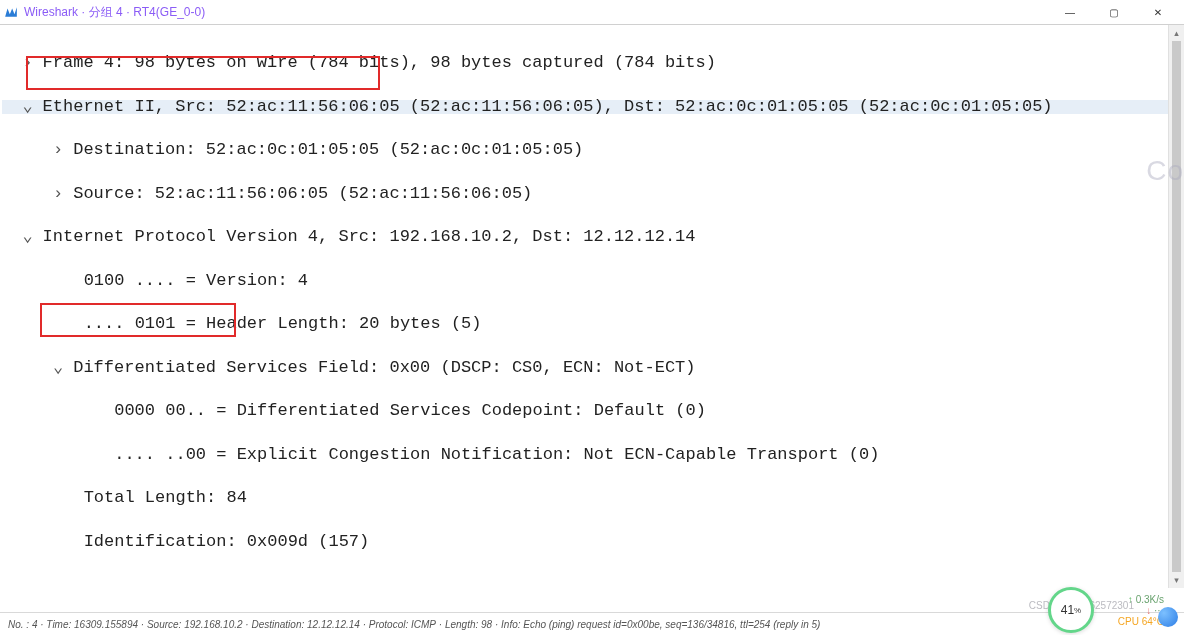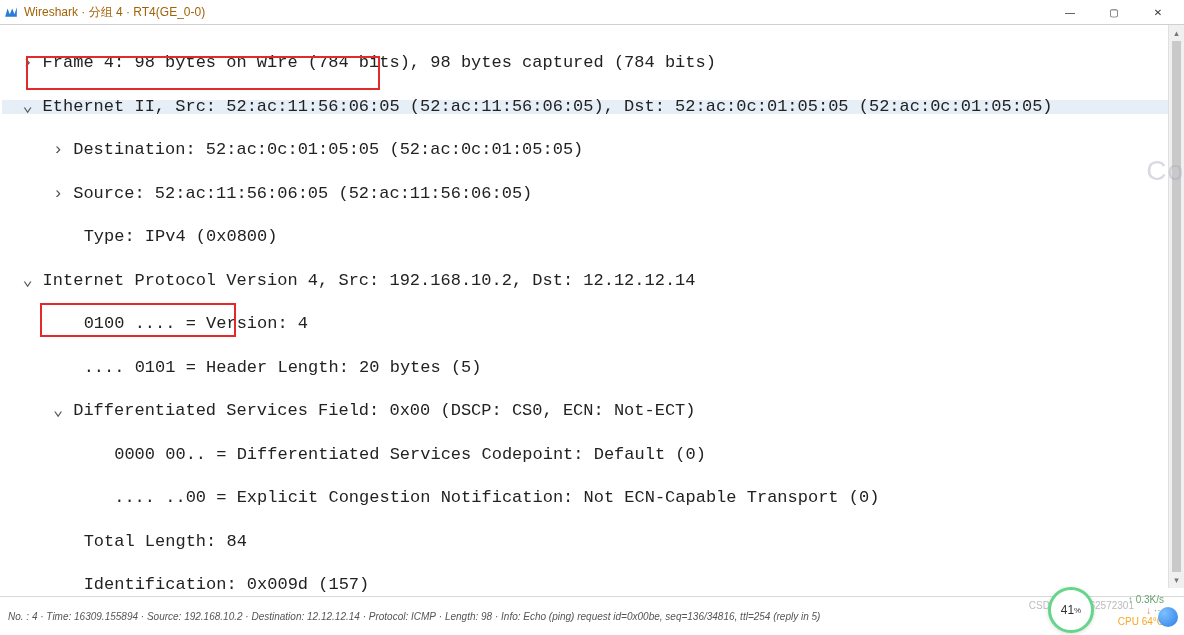--- a/index.html
+++ b/index.html
@@ -21,21 +21,21 @@
     background: #ffffff;
   }
   .titlebar .app-icon {
     width: 14px;
     height: 14px;
     margin-right: 6px;
   }
   .titlebar .title-text {
     flex: 1;
     font-size: 12px;
-    color: #a16207;
+    color: #8b5cf6;
   }
   .winbtns {
     display: flex;
     gap: 0;
   }
   .winbtn {
     width: 44px;
     height: 24px;
     display: flex;
     align-items: center;
@@ -96,21 +96,21 @@
     left:0; right:0;
     height:22px;
     background:#fff;
     border-top:1px solid #d9d9d9;
     font-family: "Segoe UI", sans-serif;
     font-size:10px;
     font-style: italic;
     color:#555;
     display:flex;
     align-items:center;
-    padding:8px 8px;
+    padding:0 8px;
   }
   .status-sep { display:inline; }
   .overlay-ring {
     position:absolute;
     width:40px; height:40px;
     right:90px; bottom:2px;
     border-radius:50%;
     border:3px solid #63d68a;
     display:flex;
     align-items:center;
@@ -166,21 +166,20 @@
     <div class="winbtn">✕</div>
   </div>
 </div>
 <div class="divider"></div>
 
 <div class="pane">
   <span class="row"><span class="pad">  </span><span class="tri">›</span> <span>Frame 4: 98 bytes on wire (784 bits), 98 bytes captured (784 bits)</span></span>
   <span class="row selected"><span class="pad">  </span><span class="tri">⌄</span> <span>Ethernet II, Src: 52:ac:11:56:06:05 (52:ac:11:56:06:05), Dst: 52:ac:0c:01:05:05 (52:ac:0c:01:05:05)</span></span>
   <span class="row"><span class="pad">     </span><span class="tri">›</span> <span>Destination: 52:ac:0c:01:05:05 (52:ac:0c:01:05:05)</span></span>
   <span class="row"><span class="pad">     </span><span class="tri">›</span> <span>Source: 52:ac:11:56:06:05 (52:ac:11:56:06:05)</span></span>
-  <span class="row"><span class="pad">        </span><span>Type: IPv4 (0x0800)</span></span>
   <span class="row"><span class="pad">  </span><span class="tri">⌄</span> <span>Internet Protocol Version 4, Src: 192.168.10.2, Dst: 12.12.12.14</span></span>
   <span class="row"><span class="pad">        </span><span>0100 .... = Version: 4</span></span>
   <span class="row"><span class="pad">        </span><span>.... 0101 = Header Length: 20 bytes (5)</span></span>
   <span class="row"><span class="pad">     </span><span class="tri">⌄</span> <span>Differentiated Services Field: 0x00 (DSCP: CS0, ECN: Not-ECT)</span></span>
   <span class="row"><span class="pad">           </span><span>0000 00.. = Differentiated Services Codepoint: Default (0)</span></span>
   <span class="row"><span class="pad">           </span><span>.... ..00 = Explicit Congestion Notification: Not ECN-Capable Transport (0)</span></span>
   <span class="row"><span class="pad">        </span><span>Total Length: 84</span></span>
   <span class="row"><span class="pad">        </span><span>Identification: 0x009d (157)</span></span>
   
   

